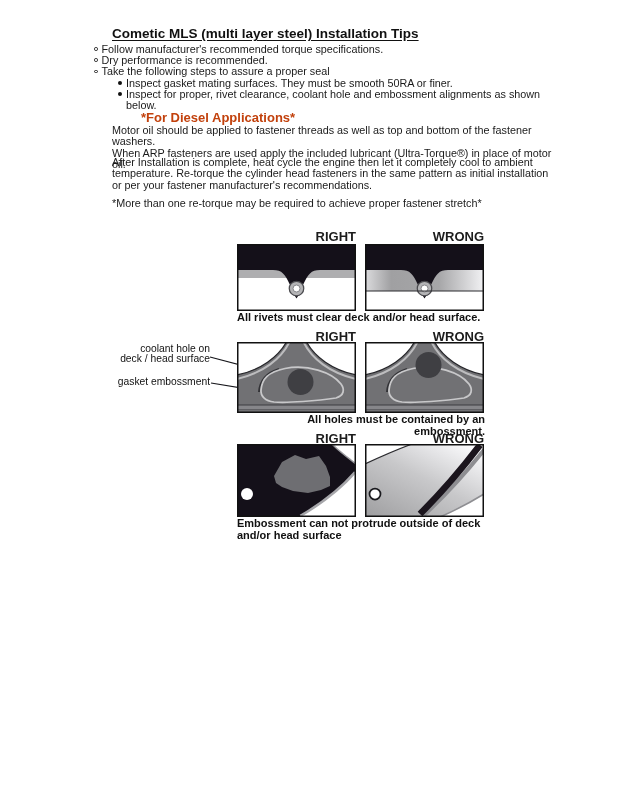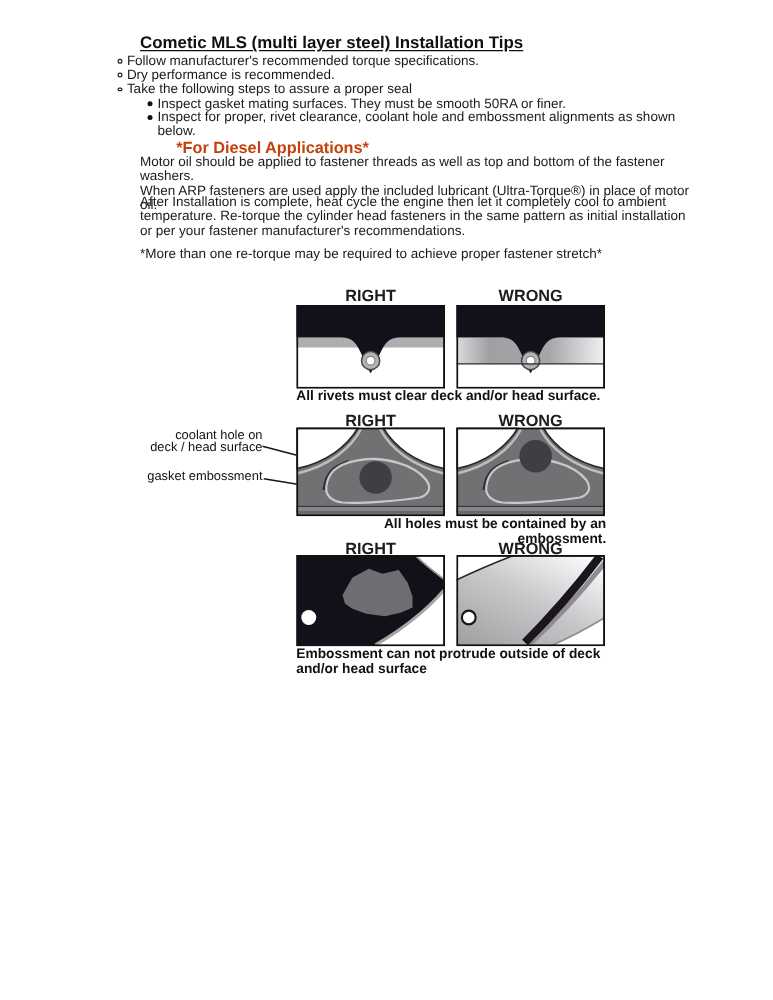--- a/index.html
+++ b/index.html
@@ -38,21 +38,21 @@
   .sec-heading { left: 112px; top: 110px; font-size: 13px; font-weight: bold; color:#c2410c;margin-left:29px; }
   .para {
     left: 112px; font-size: 10.8px; line-height: 11.3px;
     white-space: pre-wrap; width: 450px;
   }
   .p1 { top: 125px; }
   .p2 { top: 157px; }
   .p3 { top: 198px; }
 
   .dlabel {
-    width: 119px; text-align: center;
+    width: 119px; text-align: right;
     font-size: 13px; font-weight: bold; color: #1c1c1c;
   }
   .caption { font-size: 11px; font-weight: bold; color:#111; white-space: pre-line; line-height: 11.5px; }
   .diag { display:block; }
 
   .callout {
     font-size: 10.3px; line-height: 9.8px; color:#111;
     text-align: right; white-space: pre-line;
   }
 

